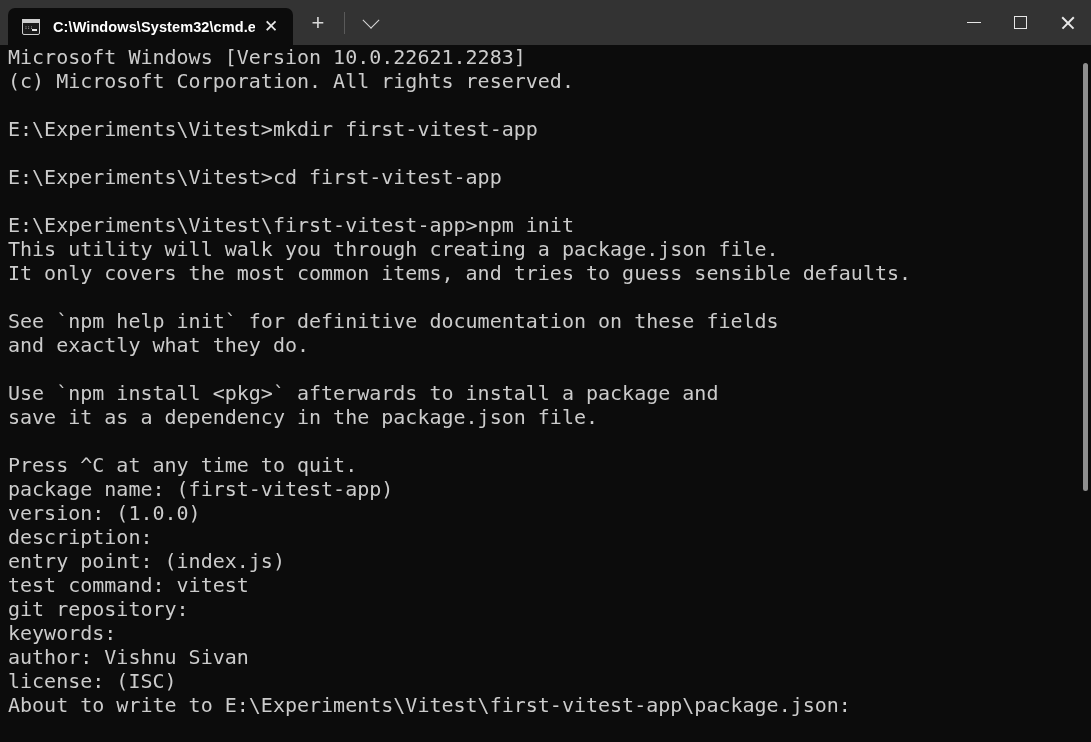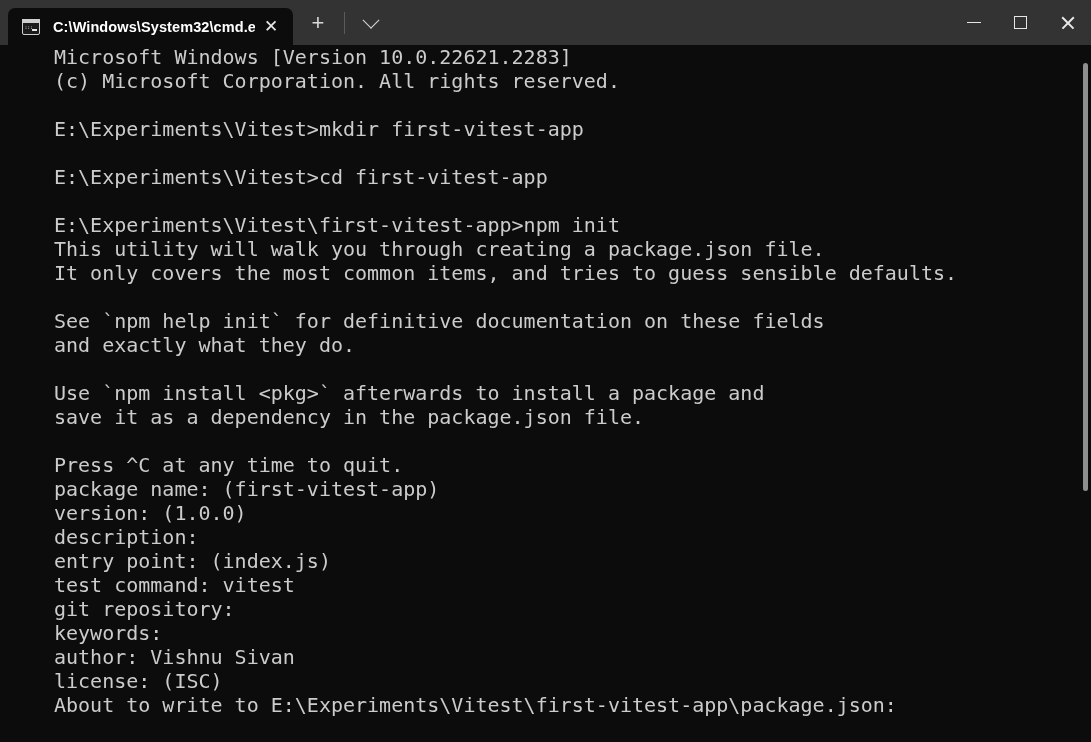--- a/index.html
+++ b/index.html
@@ -198,21 +198,20 @@
   }
   .wc .close-glyph::before { transform: rotate(45deg); }
   .wc .close-glyph::after  { transform: rotate(-45deg); }
 
   
   .terminal {
     position: relative;
     flex: 1 1 auto;
     background: #0c0c0c;
     overflow: hidden;
-    margin-left: 46px;
   }
 
   .console-text {
     position: absolute;
     left: 8px;
     top: 0px;
     margin: 0;
     padding: 0;
     color: #cccccc;
     font-family: "DejaVu Sans Mono", monospace;

